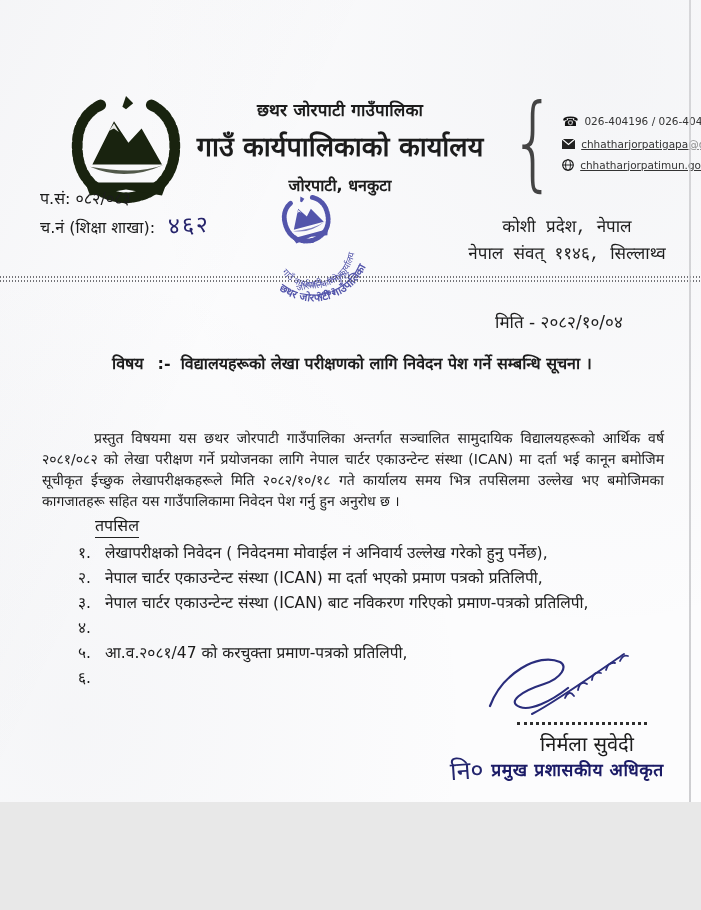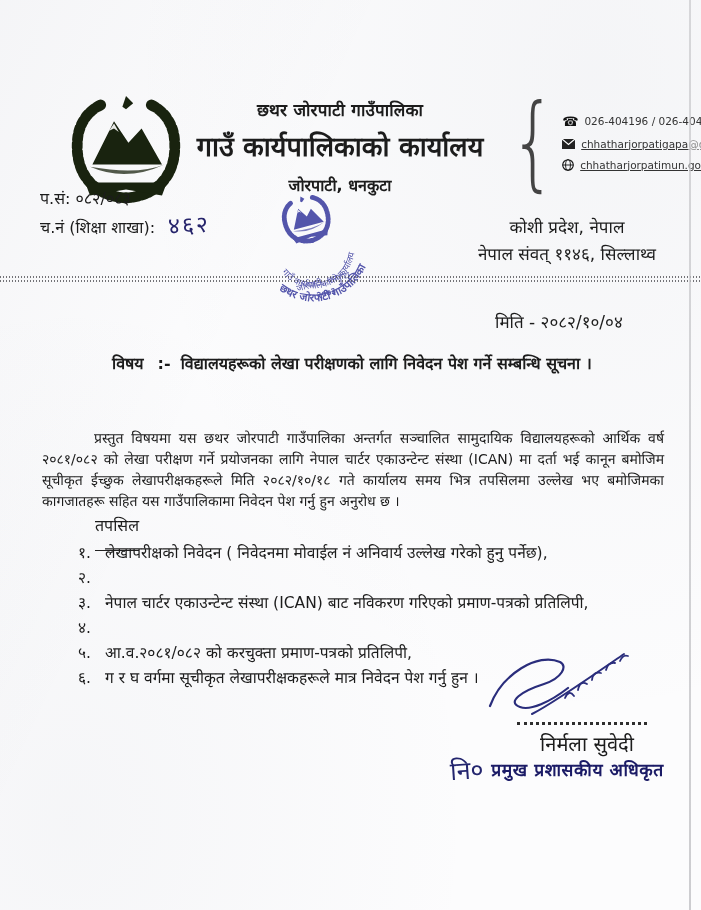--- a/index.html
+++ b/index.html
@@ -1,17 +1,17 @@
 <!DOCTYPE html>
 <html><head>
 <meta charset="utf-8">
 <style>
   html,body{margin:0;padding:0;background:#e8e8e8;}
   #page{
-    position:relative;width:701px;height:910px;overflow:hidden;
+    position:relative;width:701px;height:802px;overflow:hidden;
     font-family:"DejaVu Sans",sans-serif;color:#1c1c1c;
     background:
       linear-gradient(115deg, rgba(40,50,80,0.035), rgba(0,0,0,0) 35%),
       radial-gradient(ellipse at 85% 8%, rgba(120,130,150,0.06), rgba(0,0,0,0) 55%),
       radial-gradient(ellipse at 10% 90%, rgba(120,130,150,0.05), rgba(0,0,0,0) 45%),
       #fcfcfd;
   }
   .abs{position:absolute;}
   
   .logo{left:66px;top:92px;width:120px;height:116px;color:#19230f;}
@@ -23,35 +23,35 @@
   .brace{font-size:104px;font-weight:200;line-height:96px;color:#444;transform:scaleX(.7);margin-right:-4px;}
   .contact-lines{display:flex;flex-direction:column;gap:9px;font-size:10.5px;color:#333;}
   .contact-row{display:flex;align-items:center;gap:6px;white-space:nowrap;}
   .contact-row .glyph{font-size:13px;color:#111;}
   .contact-row svg{flex:0 0 auto;}
   .u{text-decoration:underline;}
   .fade{color:#8a8a8a;}
   
   .refs{left:40px;top:186px;font-size:16px;line-height:26px;}
   .hand-num{font-size:23px;color:#26246b;display:inline-block;transform:rotate(-3deg);margin-left:8px;letter-spacing:2px;}
-  .province{left:452px;top:214px;width:230px;text-align:center;font-size:17px;line-height:27px;}
+  .province{left:452px;top:214px;width:230px;text-align:center;font-size:17px;line-height:27px;font-family:Liberation Mono, monospace;}
   
   .stamp{left:246px;top:182px;width:138px;height:138px;transform:rotate(-15deg);opacity:.88;color:#3d3fa0;}
   
   .sep{left:0;top:276px;width:701px;height:6px;
     background-image:
       repeating-linear-gradient(90deg, rgba(70,70,75,.75) 0 1px, rgba(0,0,0,0) 1px 3px),
       repeating-linear-gradient(90deg, rgba(70,70,75,.75) 0 1px, rgba(0,0,0,0) 1px 3px);
     background-size:100% 2px,100% 2px;background-position:0 0,0 4px;background-repeat:no-repeat;}
   .date-line{left:495px;top:286px;font-size:17px;margin-top:24px;}
   
   .subject{left:112px;top:352px;width:520px;font-size:16px;font-weight:bold;}
   .subject .sep-colon{margin:0 10px 0 14px;}
   .body-par{left:42px;top:414px;width:622px;font-size:14px;line-height:21px;text-align:justify;text-indent:52px;}
-  .tapsil{left:95px;top:514px;font-size:16px;font-weight:500;border-bottom:1.5px solid #222;padding-bottom:14px;}
+  .tapsil{left:95px;top:514px;font-size:16px;font-weight:500;border-bottom:1.5px solid #222;padding-bottom:1px;}
   .list{left:78px;top:544px;width:580px;list-style:none;margin:0;padding:0;font-size:15.5px;}
   .list li{display:flex;margin-bottom:7px;line-height:18px;}
   .list .num{width:27px;flex:0 0 auto;}
   
   .scribble{left:472px;top:644px;width:172px;height:82px;}
   .dots{left:517px;top:710px;width:130px;border-bottom:3px dotted #2e2e2e;height:12px;}
   .sig-name{left:527px;top:730px;width:120px;text-align:center;font-size:20px;}
   .desig-row{left:450px;top:752px;display:flex;align-items:center;gap:8px;}
   .desig-prefix{font-size:25px;color:#23256e;transform:rotate(-4deg);font-weight:500;}
   .desig-stamp{font-size:17.5px;font-weight:bold;color:#1b1b66;letter-spacing:.5px;}
@@ -151,35 +151,35 @@
 
   <div class="abs tapsil">तपसिल</div>
 
   <ol class="abs list">
     <li>
         <span class="num">१.</span>
         <span>लेखापरीक्षको निवेदन ( निवेदनमा मोवाईल नं अनिवार्य उल्लेख गरेको हुनु पर्नेछ),</span>
       </li>
     <li>
         <span class="num">२.</span>
+        <span>नेपाल चार्टर एकाउन्टेन्ट संस्था (ICAN) मा दर्ता भएको प्रमाण पत्रको प्रतिलिपी,</span>
       </li>
     <li>
         <span class="num">३.</span>
         <span>नेपाल चार्टर एकाउन्टेन्ट संस्था (ICAN) बाट नविकरण गरिएको प्रमाण-पत्रको प्रतिलिपी,</span>
       </li>
     <li>
         <span class="num">४.</span>
       </li>
     <li>
         <span class="num">५.</span>
-        <span>आ.व.२०८१/०८२ को करचुक्ता प्रमाण-पत्रको प्रतिलिपी,</span>
+        <span>आ.व.२०८१/47 को करचुक्ता प्रमाण-पत्रको प्रतिलिपी,</span>
       </li>
     <li>
         <span class="num">६.</span>
-        <span>ग र घ वर्गमा सूचीकृत लेखापरीक्षकहरूले मात्र निवेदन पेश गर्नु हुन ।</span>
       </li>
   </ol>
 
   <svg class="abs scribble" viewBox="0 0 172 82">
     <path d="M18,62 C30,30 66,8 88,18 C96,22 90,34 72,40 C50,47 34,58 48,63 C58,67 78,58 96,44" fill="none" stroke="#2a2d7c" stroke-width="2.2" stroke-linecap="round"></path>
     <path d="M60,70 C80,60 120,32 152,10" fill="none" stroke="#2a2d7c" stroke-width="2" stroke-linecap="round"></path>
     <path d="M93,54 q4,-9 9,-2 M106,46 q2,-10 9,-6 M120,36 q1,-9 9,-7 M134,26 q2,-8 9,-7 M148,17 q3,-7 8,-5" fill="none" stroke="#2a2d7c" stroke-width="1.8" stroke-linecap="round"></path>
   </svg>
 
   <div class="abs dots"></div>

